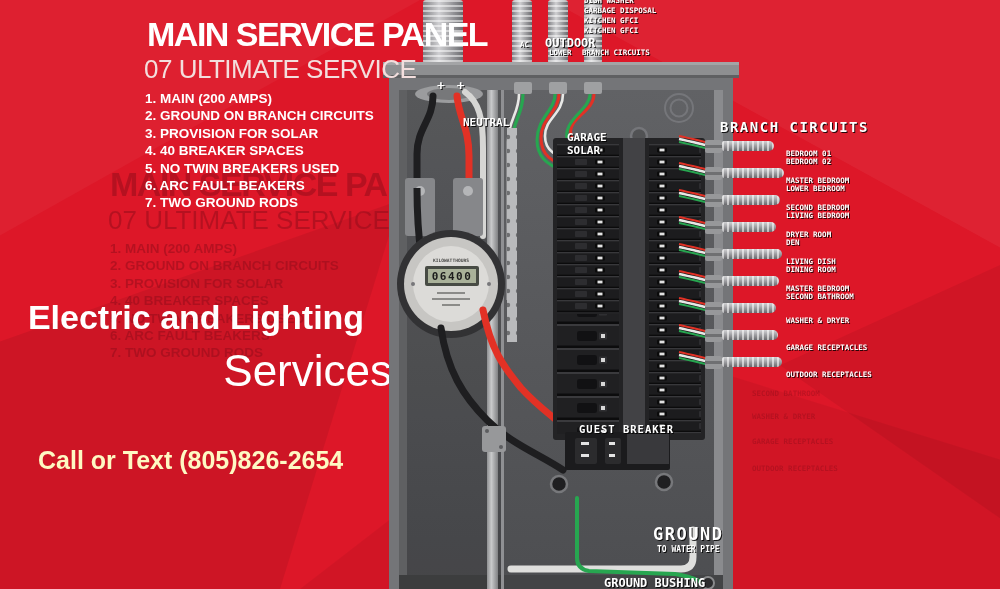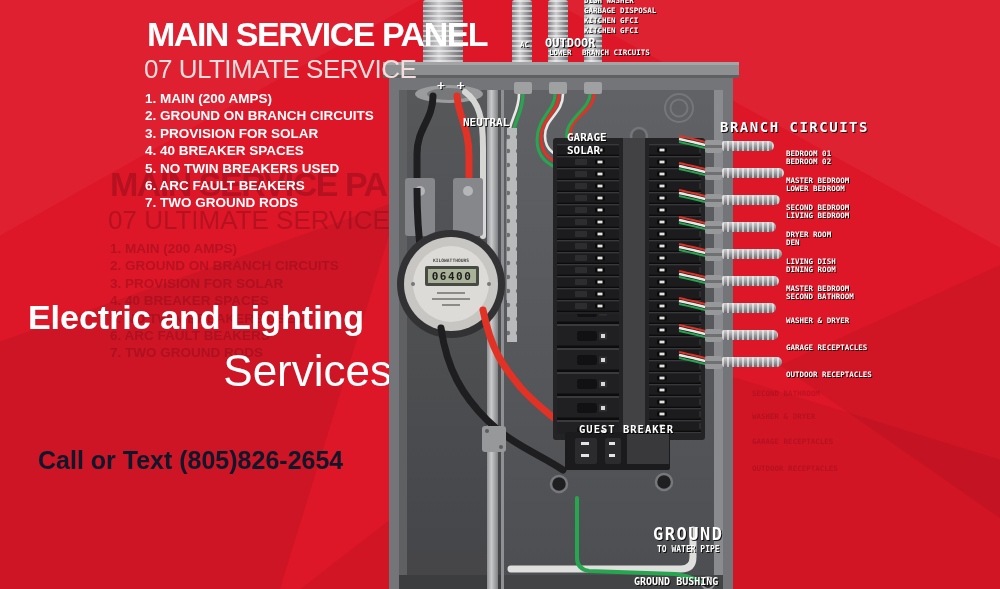--- a/index.html
+++ b/index.html
@@ -27,21 +27,21 @@
   .gfeat{position:absolute;left:110px;top:240px;font-size:13.5px;font-weight:700;
          line-height:17.4px;white-space:nowrap;}
   .ghost-right{position:absolute;z-index:1;color:#7d0a16;opacity:.33;
          font:700 7.5px "DejaVu Sans Mono",monospace;white-space:nowrap;}
 
   
   .tag1{position:absolute;left:0;top:298px;width:392px;text-align:center;z-index:2;
         color:#fff;font-size:34px;font-weight:800;}
   .tag2{position:absolute;left:0;top:346px;width:392px;text-align:right;z-index:2;
         color:#fff;font-size:44px;font-weight:400;}
-  .cta{position:absolute;left:38px;top:446px;z-index:2;color:#0f172a;
+  .cta{position:absolute;left:38px;top:446px;z-index:2;color:#fef9c3;
        font-size:25px;font-weight:800;white-space:nowrap;}
 
   
   .mlabel{position:absolute;z-index:5;color:#fff;white-space:nowrap;
           font-family:"DejaVu Sans Mono",monospace;font-weight:700;
           text-shadow:1px 1px 0 rgba(0,0,0,.85);}
   .feeds{position:absolute;left:584px;top:-4px;z-index:4;line-height:10px;
          font:700 7.5px "DejaVu Sans Mono",monospace;color:#fff;
          text-shadow:1px 1px 0 rgba(0,0,0,.8);white-space:nowrap;}
   .feeds div{height:10px;}
@@ -282,21 +282,21 @@
     </g>
   </svg>
 
   <span class="mlabel" style="left:437px;top:78px;font-size:13px;letter-spacing:2px;">+ +</span>
   <span class="mlabel" style="left:463px;top:116px;font-size:11px;">NEUTRAL</span>
   <span class="mlabel" style="left:567px;top:131px;font-size:11px;">GARAGE</span>
   <span class="mlabel" style="left:567px;top:144px;font-size:11px;">SOLAR</span>
   <span class="mlabel" style="left:579px;top:423px;font-size:10.5px;letter-spacing:1px;">GUEST BREAKER</span>
   <span class="mlabel" style="left:653px;top:524px;font-size:17px;letter-spacing:1.5px;">GROUND</span>
   <span class="mlabel" style="left:657px;top:545px;font-size:8px;">TO WATER PIPE</span>
-  <span class="mlabel" style="left:634px;top:576px;font-size:10px;">GROUND BUSHING</span>
+  <span class="mlabel" style="left:604px;top:576px;font-size:12px;">GROUND BUSHING</span>
 
   <div class="branch-heading">BRANCH CIRCUITS</div>
 
   <div class="branch-row" style="top:141px;">
     <div class="bconduit" style="width:52px;"></div>
     <div class="blabel">
         <div>BEDROOM 01</div>
         <div>BEDROOM 02</div>
       </div>
   </div>

